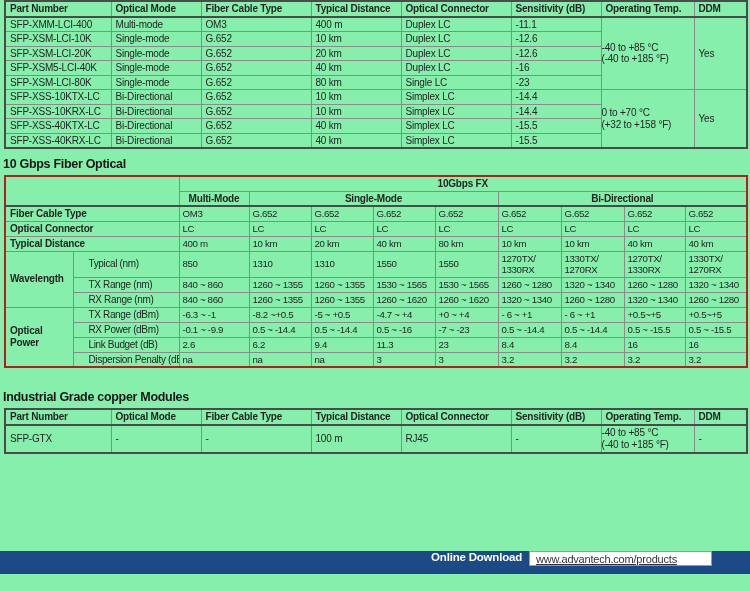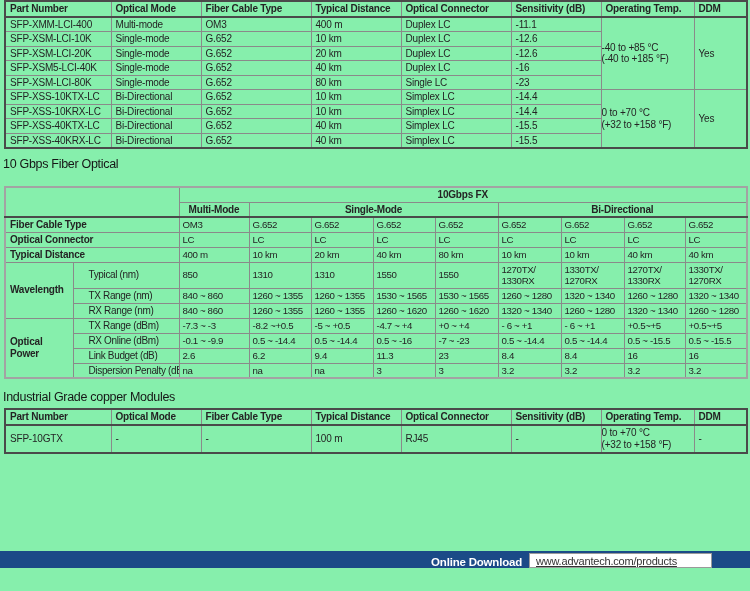--- a/index.html
+++ b/index.html
@@ -33,47 +33,47 @@
   .t8 col:nth-child(8){width:53px}
   #sfp-table { top:0; }
   #sfp-table tbody td { height:14px;margin-top:44px; }
   #sfp-table td.temp, #copper-table td.temp { padding-left:0; }
 
   #copper-table { top:408px; }
   #copper-table tbody td { height:28px; }
 
   
   .sec-title {
-    position:absolute; left:3px; font-size:12.5px; font-weight:normal; color:#161616;
+    position:absolute; left:3px; font-size:12.5px; font-weight:bold; color:#161616;
     letter-spacing:-0.3px;
   }
   #fx-title { top:157px; }
   #copper-title { top:390px; }
 
   
-  #fx-table { top:186px; border:2px solid #a3a3a3; }
+  #fx-table { top:175px; border:2px solid #b91c1c; }
   #fx-table col:nth-child(1){width:68px}
   #fx-table col:nth-child(2){width:106px}
   #fx-table col:nth-child(3){width:70px}
   #fx-table col:nth-child(4),#fx-table col:nth-child(5),#fx-table col:nth-child(6){width:62px}
   #fx-table col:nth-child(7),#fx-table col:nth-child(8),#fx-table col:nth-child(9){width:63px}
   #fx-table col:nth-child(10){width:61px}
   #fx-table col:nth-child(11){width:62px}
   #fx-table th.top-h { text-align:center; height:15px; }
   #fx-table th.mode-h { text-align:center; height:14px; border-bottom:2px solid #4a4a4a; }
   #fx-table td.blank { border-bottom:2px solid #4a4a4a; }
   #fx-table td, #fx-table th.rl, #fx-table th.gl { height:15px; }
   #fx-table td.sl { padding-right:1px; letter-spacing:-0.35px;padding-left:15px; }
   #fx-table tr.tall td { height:23px; }
   #fx-table td.v { letter-spacing:-0.35px; padding-left:3px; padding-right:1px; font-size:9.7px; }
 
   
   .footer-bar {
-    position:absolute; left:0; top:551px; width:750px; height:17px;
-    background:#1b4a87; display:flex; align-items:flex-end; justify-content:flex-end;
+    position:absolute; left:0; top:551px; width:750px; height:23px;
+    background:#1b4a87; display:flex; align-items:flex-start; justify-content:flex-end;
   }
   .footer-label { color:#ffffff; font-size:11.5px; font-weight:bold; letter-spacing:-0.2px; margin-right:7px; }
   .footer-url-box {
     width:183px; height:15px; background:#ffffff; border:1px solid #9a9a9a;
     margin-right:38px; display:flex; align-items:center;
   }
   .footer-url { font-size:11px; color:#333; padding-left:6px; letter-spacing:-0.2px;text-decoration:underline; }
 </style>
 </head>
 <body>
@@ -285,32 +285,32 @@
         <td class="v">1260 ~ 1620</td>
         <td class="v">1320 ~ 1340</td>
         <td class="v">1260 ~ 1280</td>
         <td class="v">1320 ~ 1340</td>
         <td class="v">1260 ~ 1280</td>
       </tr>
       <tr>
         <th class="gl" rowspan="4">Optical
 Power</th>
         <td class="sl">TX Range (dBm)</td>
-        <td class="v">-7.3 ~ -3</td>
+        <td class="v">-6.3 ~ -1</td>
         <td class="v">-8.2 ~+0.5</td>
         <td class="v">-5 ~ +0.5</td>
         <td class="v">-4.7 ~ +4</td>
         <td class="v">+0 ~ +4</td>
         <td class="v">- 6 ~ +1</td>
         <td class="v">- 6 ~ +1</td>
         <td class="v">+0.5~+5</td>
         <td class="v">+0.5~+5</td>
       </tr>
       <tr>
-        <td class="sl">RX Online (dBm)</td>
+        <td class="sl">RX Power (dBm)</td>
         <td class="v">-0.1 ~ -9.9</td>
         <td class="v">0.5 ~ -14.4</td>
         <td class="v">0.5 ~ -14.4</td>
         <td class="v">0.5 ~ -16</td>
         <td class="v">-7 ~ -23</td>
         <td class="v">0.5 ~ -14.4</td>
         <td class="v">0.5 ~ -14.4</td>
         <td class="v">0.5 ~ -15.5</td>
         <td class="v">0.5 ~ -15.5</td>
       </tr>
@@ -361,28 +361,28 @@
         <th>Fiber Cable Type</th>
         <th>Typical Distance</th>
         <th>Optical Connector</th>
         <th>Sensitivity (dB)</th>
         <th>Operating Temp.</th>
         <th>DDM</th>
       </tr>
     </thead>
     <tbody>
       <tr>
-        <td>SFP-10GTX</td>
+        <td>SFP-GTX</td>
         <td>-</td>
         <td>-</td>
         <td>100 m</td>
         <td>RJ45</td>
         <td>-</td>
-        <td class="temp">0 to +70 °C
-(+32 to +158 °F)</td>
+        <td class="temp">-40 to +85 °C
+(-40 to +185 °F)</td>
         <td>-</td>
       </tr>
     </tbody>
   </table>
 
   <div class="footer-bar" style="background: rgb(27, 74, 135);">
     <span class="footer-label">Online Download</span>
     <span class="footer-url-box">
       <span class="footer-url">www.advantech.com/products</span>
     </span>

